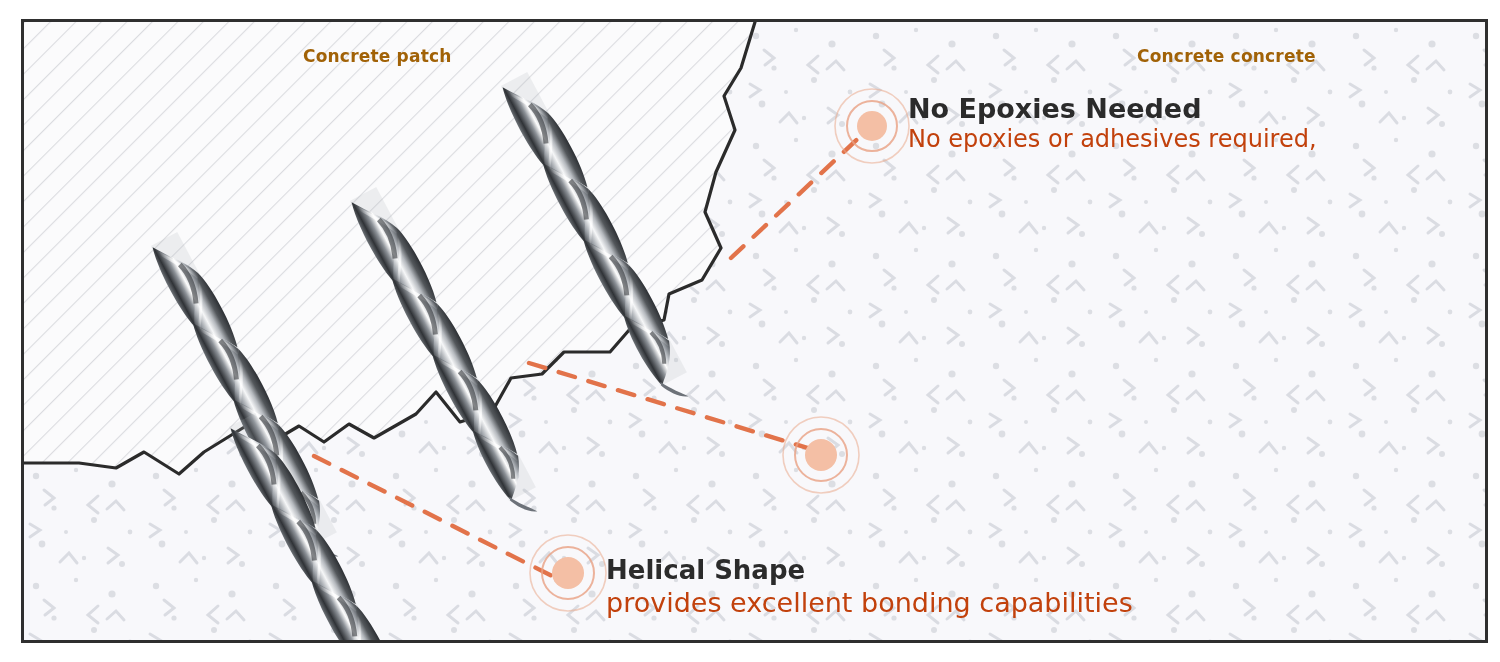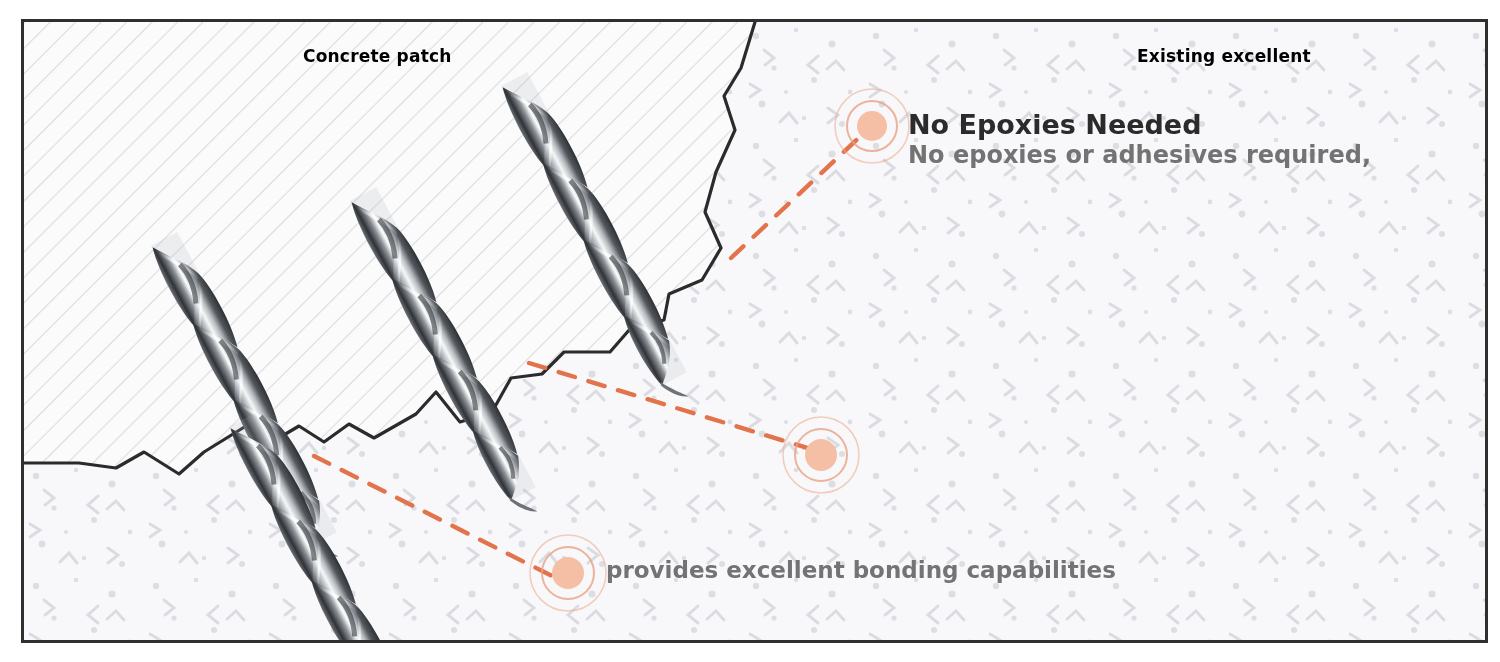--- a/index.html
+++ b/index.html
@@ -27,51 +27,51 @@
   .concrete-bg{
     position:absolute; inset:0;
     background:#f8f8fb;
   }
 
   
   .region-label{
     position:absolute;
     font-weight:bold;
     font-size:17px;
-    color:#000000;
+    color:#a16207;
     letter-spacing:0.2px;
     white-space:nowrap;
   }
   #label-patch{ left:279px; top:24px; }
   #label-existing{ left:1113px; top:24px; }
 
   
   .callout{ position:absolute; }
   .callout .title{
     font-weight:bold;
     font-size:27px;
     color:#2b2b2b;
     line-height:1.12;
     white-space:nowrap;
   }
   .callout .body-line{
     font-size:24px;
-    color:#737373;
+    color:#c2410c;
     line-height:1.30;
     white-space:nowrap;
-    font-weight:700;
-  }
-
-  #callout-1{ left:884px; top:88px; }
+    font-weight:400;
+  }
+
+  #callout-1{ left:884px; top:72px; }
   #callout-2{ left:830px; top:422px; }
   #callout-3{ left:582px; top:534px; }
 
   #callout-2 .title{ font-size:28px; }
   #callout-3 .title{ font-size:26px; }
-  #callout-3 .body-line{ font-size:23px; }
+  #callout-3 .body-line{ font-size:27px; }
 
   svg.layer{ position:absolute; left:0; top:0; pointer-events:none; }
 </style>
 </head>
 <body>
 
 <div id="stage">
 
   <div id="panel">
 
@@ -241,26 +241,27 @@
 
       <g transform="translate(544,551)">
         <circle r="38" fill="none" stroke="#eaa98d" stroke-width="1.6" opacity="0.55"></circle>
         <circle r="26" fill="none" stroke="#e9a083" stroke-width="2.0" opacity="0.8"></circle>
         <circle r="16" fill="#f4bfa5"></circle>
       </g>
     </svg>
 
     <div class="region-label" id="label-patch">Concrete patch</div>
 
-    <div class="region-label" id="label-existing">Existing excellent</div>
+    <div class="region-label" id="label-existing">Concrete concrete</div>
 
     <div class="callout" id="callout-1">
       <div class="title">No Epoxies Needed</div>
       <div class="body-line">No epoxies or adhesives required,</div>
     </div>
 
 
     <div class="callout" id="callout-3">
+      <div class="title">Helical Shape</div>
       <div class="body-line">provides excellent bonding capabilities</div>
     </div>
 
   </div>
 </div>
 
 </body></html>

